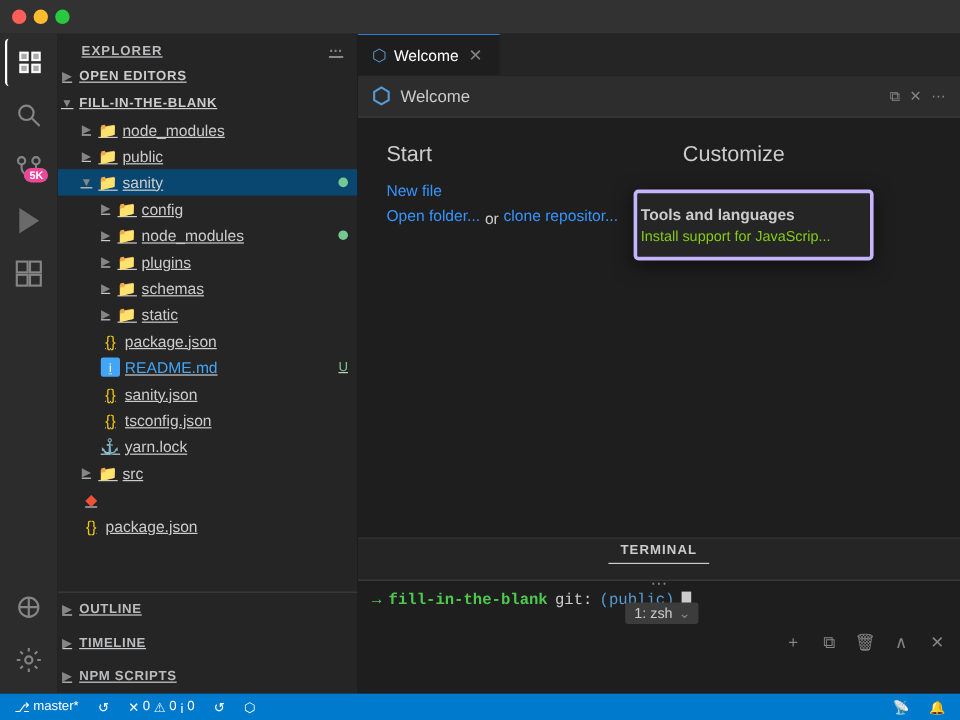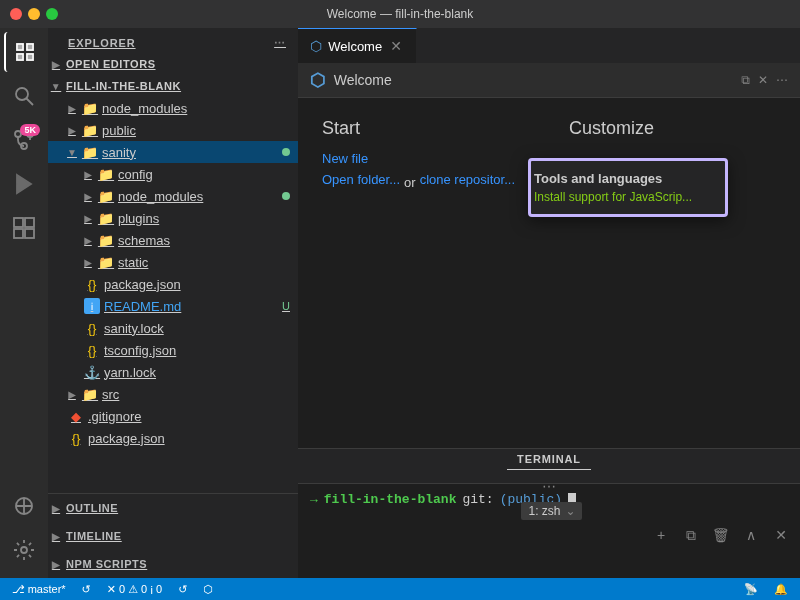--- a/index.html
+++ b/index.html
@@ -71,21 +71,21 @@
       justify-content: center;
       color: #858585;
       cursor: pointer;
       border-radius: 4px;
       position: relative;
     }
     .activity-icon.active { color: #ffffff; border-left: 2px solid #ffffff; }
     .activity-icon svg { width: 24px; height: 24px; }
     .activity-icon .badge {
       position: absolute;
-      top: 4px;
+      top: 20px;
       right: 4px;
       background: #ec4899;
       color: white;
       font-size: 9px;
       border-radius: 8px;
       padding: 1px 4px;
       font-weight: bold;
     }
     .activity-bottom {
       margin-top: auto;
@@ -497,21 +497,20 @@
   </style>
 </head>
 <body>
 
 <div class="titlebar">
   <div class="titlebar-dots">
     <div class="dot dot-red"></div>
     <div class="dot dot-yellow"></div>
     <div class="dot dot-green"></div>
   </div>
-  <span class="titlebar-title">Welcome — fill-in-the-blank</span>
 </div>
 
 <div class="main-layout">
 
   <div class="activity-bar">
     <div class="activity-icon active">
       <svg viewBox="0 0 24 24" fill="currentColor">
           <path d="M3 3h8v8H3V3zm0 10h8v8H3v-8zm10-10h8v8h-8V3zm0 10h8v8h-8v-8z" opacity="0.6"></path>
           <rect x="4" y="4" width="6" height="6" fill="none" stroke="currentColor" stroke-width="1.5"></rect>
           <rect x="14" y="4" width="6" height="6" fill="none" stroke="currentColor" stroke-width="1.5"></rect>
@@ -629,38 +628,37 @@
         <span class="item-icon icon-json">{}</span>
         <span class="item-label">package.json</span>
       </div>
       <div class="tree-item" style="padding-left: 36px;">
         <span class="item-icon icon-md" style="font-size:10px; background:#42a5f5; color:white; border-radius:2px; padding:1px 2px;">ℹ</span>
         <span class="item-label" style="color: #42a5f5;">README.md</span>
         <span class="item-badge">U</span>
       </div>
       <div class="tree-item" style="padding-left: 36px;">
         <span class="item-icon icon-json">{}</span>
-        <span class="item-label">sanity.lock</span>
+        <span class="item-label">sanity.json</span>
       </div>
       <div class="tree-item" style="padding-left: 36px;">
         <span class="item-icon icon-json">{}</span>
         <span class="item-label">tsconfig.json</span>
       </div>
       <div class="tree-item" style="padding-left: 36px;">
         <span class="item-icon icon-yarn">⚓</span>
         <span class="item-label">yarn.lock</span>
       </div>
       <div class="tree-item" style="padding-left: 16px;">
         <span class="chevron">▶</span>
         <span class="item-icon icon-folder">📁</span>
         <span class="item-label">src</span>
       </div>
       <div class="tree-item" style="padding-left: 20px;">
         <span class="item-icon icon-git">◆</span>
-        <span class="item-label">.gitignore</span>
       </div>
       <div class="tree-item" style="padding-left: 20px;">
         <span class="item-icon icon-json">{}</span>
         <span class="item-label">package.json</span>
       </div>
     </div>
 
     <div class="sidebar-bottom">
       <div class="sidebar-bottom-section">
         <span class="chevron">▶</span>

